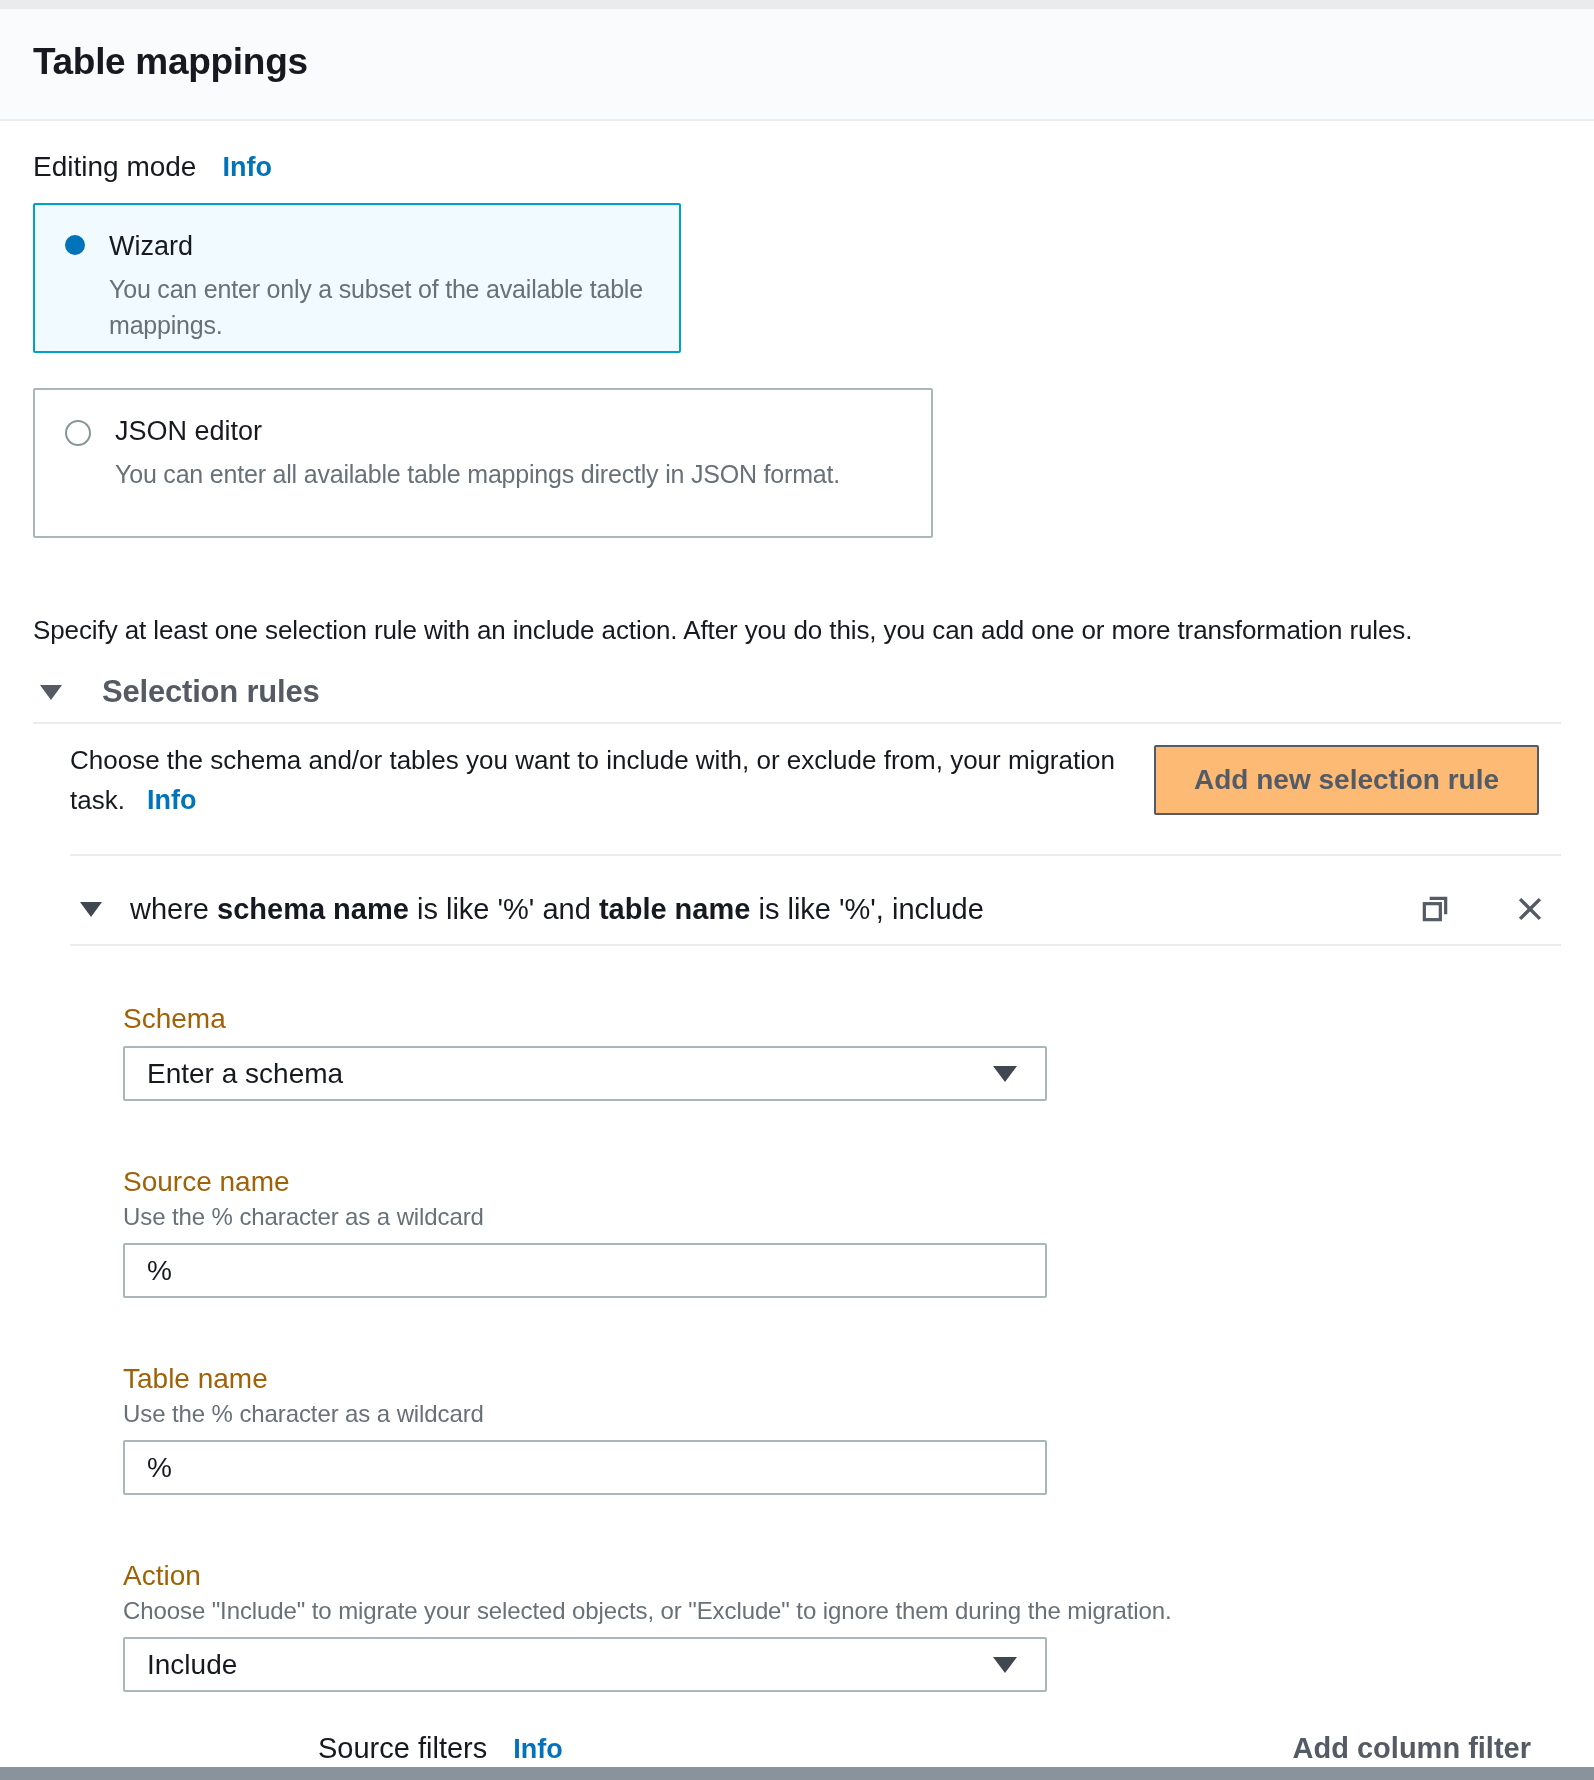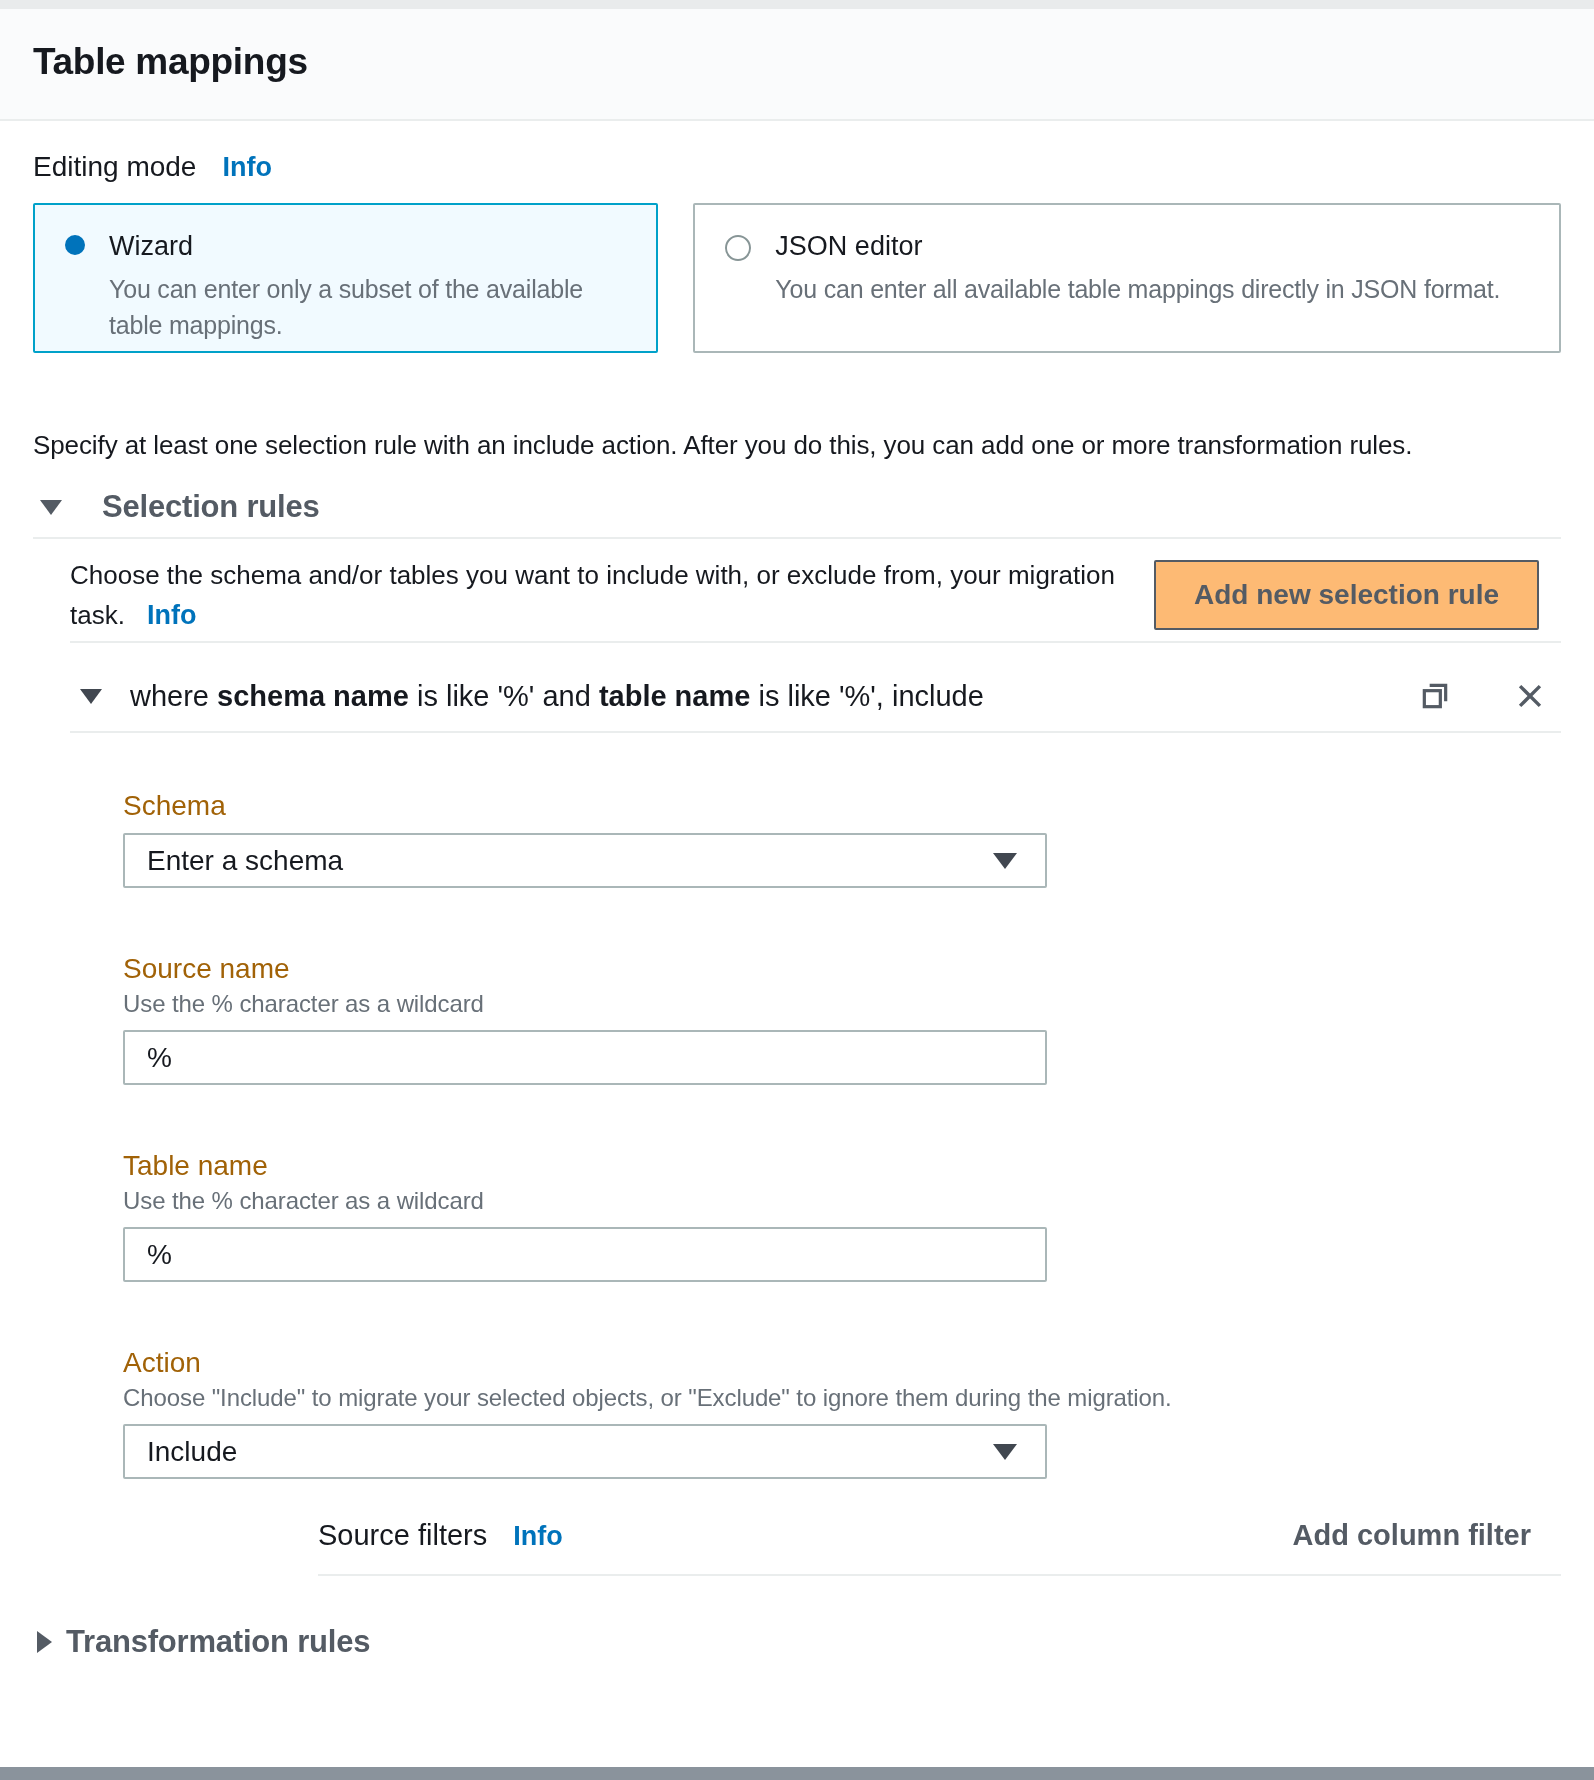--- a/index.html
+++ b/index.html
@@ -36,21 +36,21 @@
   }
   .info-link {
     color: #0073bb;
     font-weight: 700;
     font-size: 27px;
     text-decoration: none;
     cursor: pointer;
   }
 
   
-  .cards { display: flex; gap: 35px; margin-top: 20px; }
+  .cards { display: flex; gap: 35px; margin-top: 20px; flex-direction: column; }
   .card {
     border: 2px solid #aab7b8;
     border-radius: 2px;
     background: #ffffff;
     height: 150px;
     padding: 26px 26px 26px 30px;
     cursor: pointer;
   }
   .card.selected { border-color: #00a1c9; background: #f1faff; }
   .card-wizard { width: 648px; }
@@ -100,21 +100,21 @@
     border-bottom: 11px solid transparent;
     border-left: 15px solid #545b64;
   }
 
   
   .choose-row {
     margin-left: 37px;
     margin-top: 16px;
     display: flex;
     align-items: center;
-    padding-bottom: 6px;
+    padding-bottom: 34px;
     border-bottom: 2px solid #eaeded;
   }
   .choose-text { width: 1045px; font-size: 26px; line-height: 40px; color: #16191f; }
   .choose-text .info-link { margin-left: 22px; }
   .add-rule-btn {
     margin-left: auto;
     margin-right: 22px;
     background: #fdba74;
     border: 2px solid #545b64;
     border-radius: 2px;

